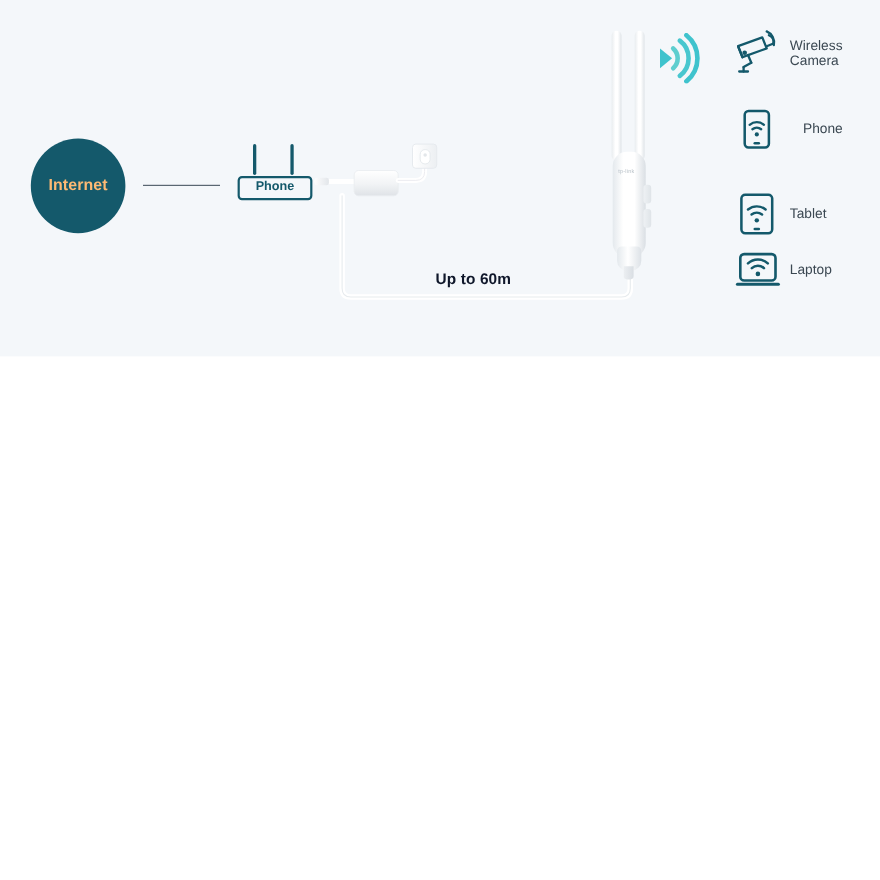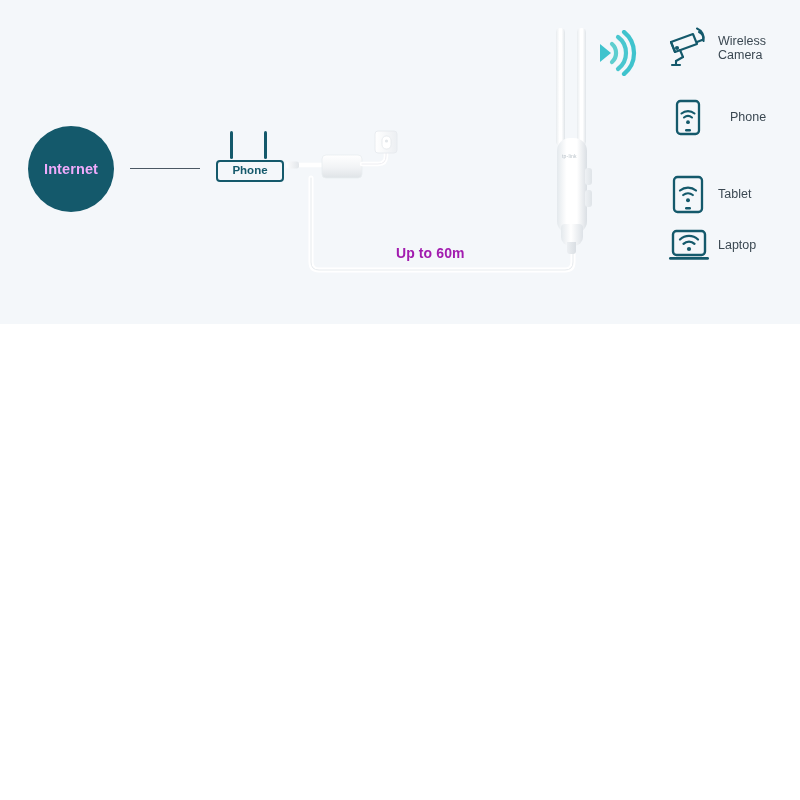--- a/index.html
+++ b/index.html
@@ -39,21 +39,21 @@
     top: 126px;
     width: 86px;
     height: 86px;
     border-radius: 50%;
     background: #14596b;
     display: flex;
     align-items: center;
     justify-content: center;
   }
   .internet-label {
-    color: #f0abfc;
+    color: #fdba74;
     font-size: 14.5px;
     font-weight: bold;
     letter-spacing: 0.1px;
     line-height: 1;
   }
 
   
   .link-line {
     position: absolute;
     left: 130px;
@@ -196,21 +196,21 @@
     top: 30px;
     width: 44px;
     height: 46px;
   }
 
   
   .distance-label {
     position: absolute;
     left: 396px;
     top: 246px;
-    color: #a21caf;
+    color: #0f172a;
     font-size: 14px;
     font-weight: bold;
     line-height: 1;
     letter-spacing: 0.1px;
   }
 
   
   .legend {
     position: absolute;
     left: 666px;

